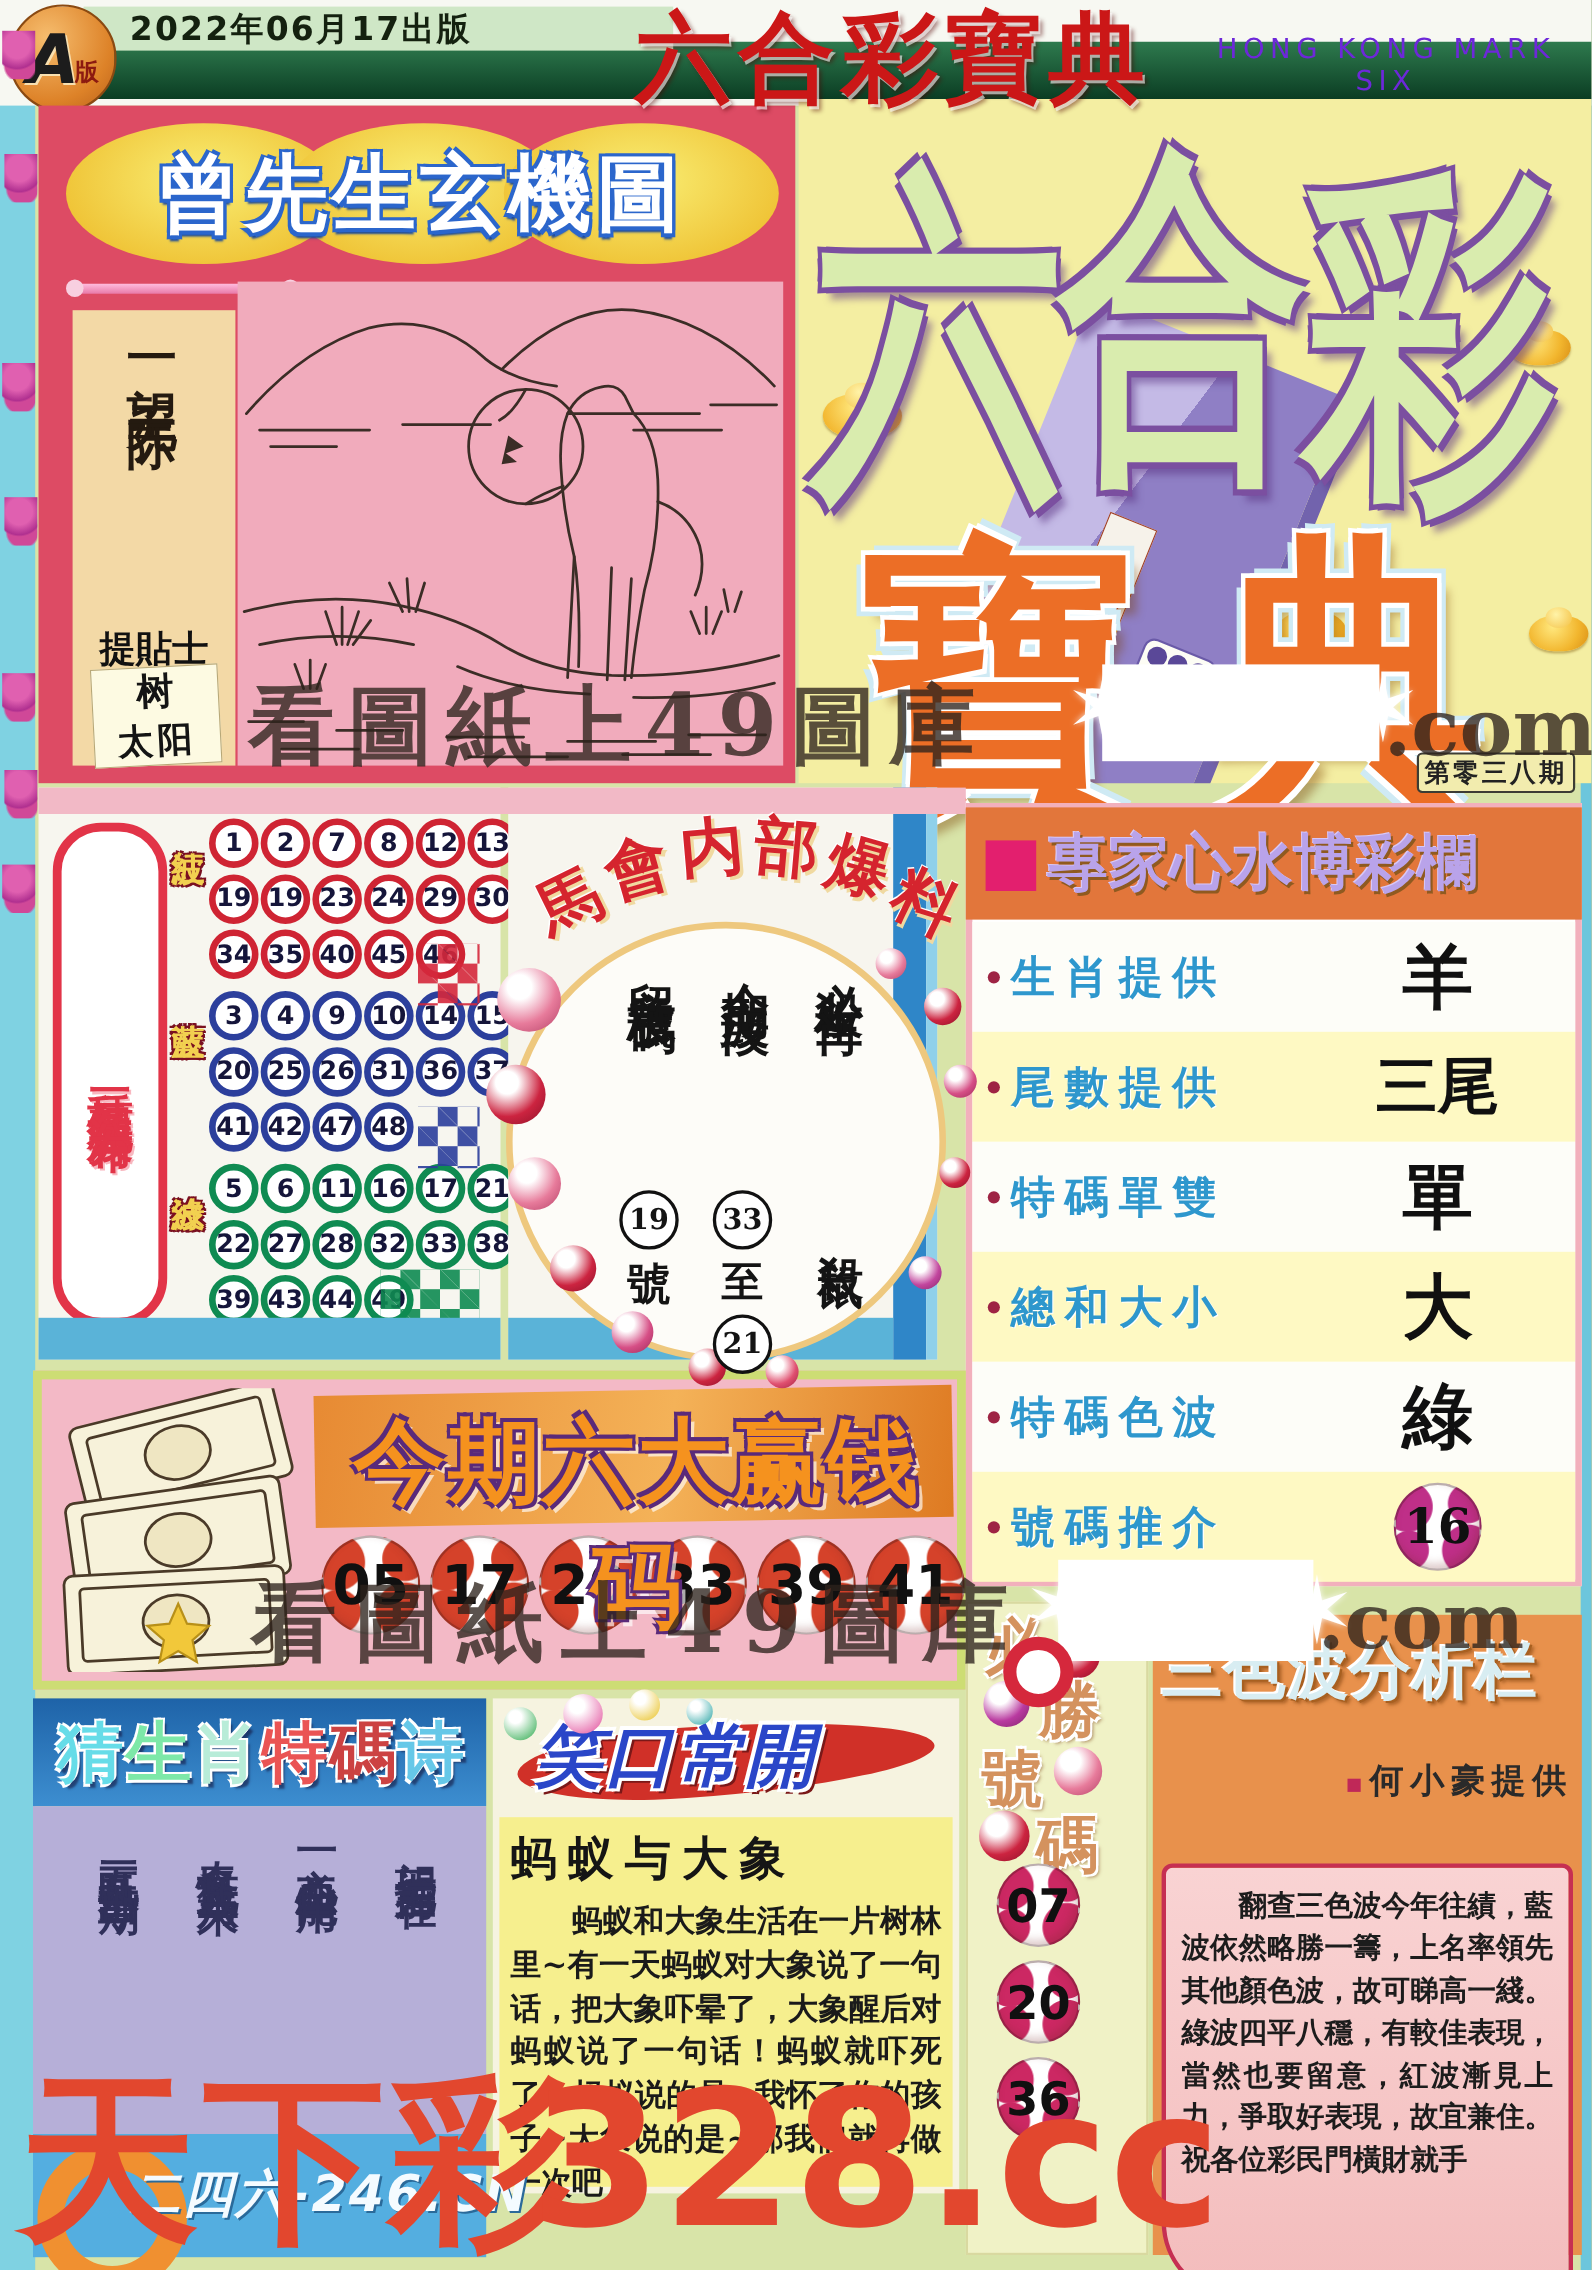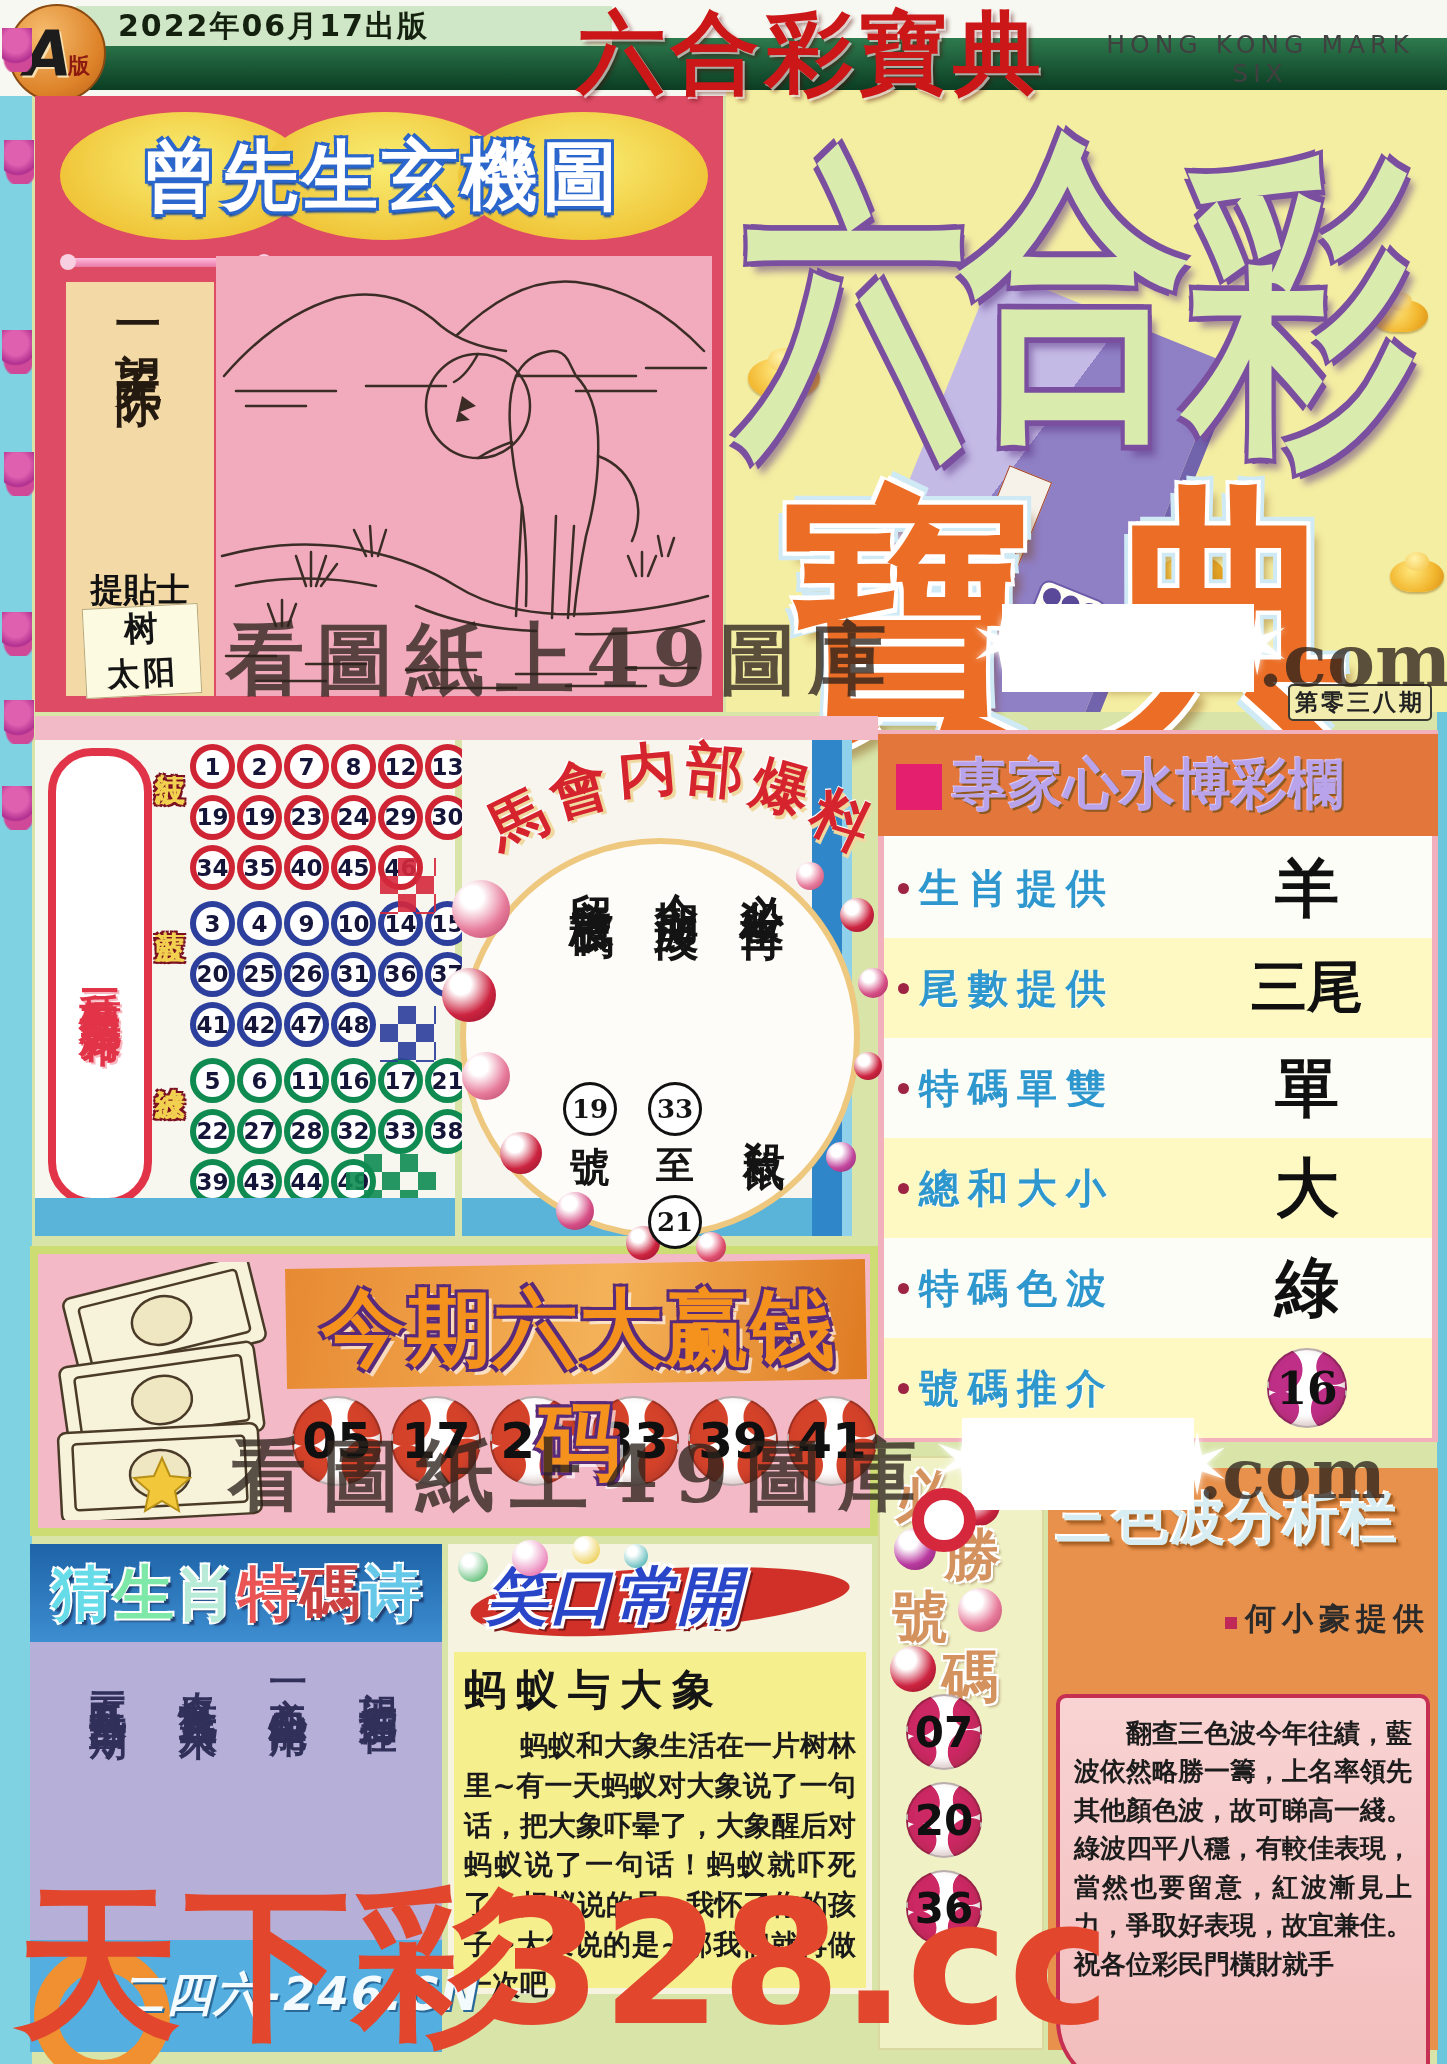--- a/index.html
+++ b/index.html
@@ -11,21 +11,21 @@
   .hdr-white{left:0;top:0;width:1447px;height:96px;background:#f7f8f2;}
   .green-banner{left:76px;top:38px;width:1371px;height:52px;background:linear-gradient(#2e7a4e,#0b3d23);border-radius:6px 0 0 6px;}
   .date-strip{left:76px;top:6px;width:494px;height:40px;background:#cfe7c6;display:flex;align-items:center;padding-left:42px;
               font-weight:bold;font-size:30px;color:#14210f;letter-spacing:2px;}
   .badge{left:8px;top:4px;width:94px;height:94px;border-radius:50%;border:2px solid #8a4a12;
          background:radial-gradient(circle at 35% 30%, #f6bd6e, #dd8228 65%, #b9601a);display:flex;align-items:center;justify-content:center;}
   .badge-a{font-size:62px;font-weight:900;color:#1c1c1c;font-style:italic;text-shadow:2px 2px 0 #f8e0b0;}
   .badge-v{font-size:22px;font-weight:900;color:#8c1a10;margin:26px 0 0 -4px;}
   .main-title{left:512px;top:-6px;width:600px;text-align:center;font-size:88px;font-weight:900;color:#cb1717;letter-spacing:6px;
               text-shadow:2px 2px 0 rgba(255,255,255,.6),4px 4px 4px rgba(80,0,0,.45);z-index:5;}
-  .hk-sub{left:1082px;top:30px;width:356px;text-align:center;color:#404040;font-size:25px;letter-spacing:5px;
+  .hk-sub{left:1082px;top:30px;width:356px;text-align:center;color:#6d28d9;font-size:25px;letter-spacing:5px;
           border-bottom:3px solid #f2f8f0;padding-bottom:8px;}
   
   .p-myst{left:35px;top:96px;width:688px;height:616px;background:#dd4b64;}
   .ellipse{position:absolute;height:128px;border-radius:50%;background:radial-gradient(ellipse at 50% 40%,#f9ee74,#eebe2e 85%);}
   .myst-title{left:58px;top:126px;width:648px;text-align:center;font-size:76px;font-weight:900;color:#fff;letter-spacing:4px;
      text-shadow:-3px -3px 0 #2b66cc,3px -3px 0 #2b66cc,-3px 3px 0 #2b66cc,3px 3px 0 #2b66cc,0 5px 2px #1c4a9a;}
   .rod{left:66px;top:258px;width:200px;height:9px;border-radius:5px;background:linear-gradient(#fbd,#e87aa8);}
   .rod:before,.rod:after{content:"";position:absolute;top:-4px;width:16px;height:16px;border-radius:50%;background:#f8cfe0;}
   .rod:before{left:-6px;} .rod:after{right:-6px;}
   .hint-strip{left:66px;top:282px;width:148px;height:414px;background:#f3d9a6;}

